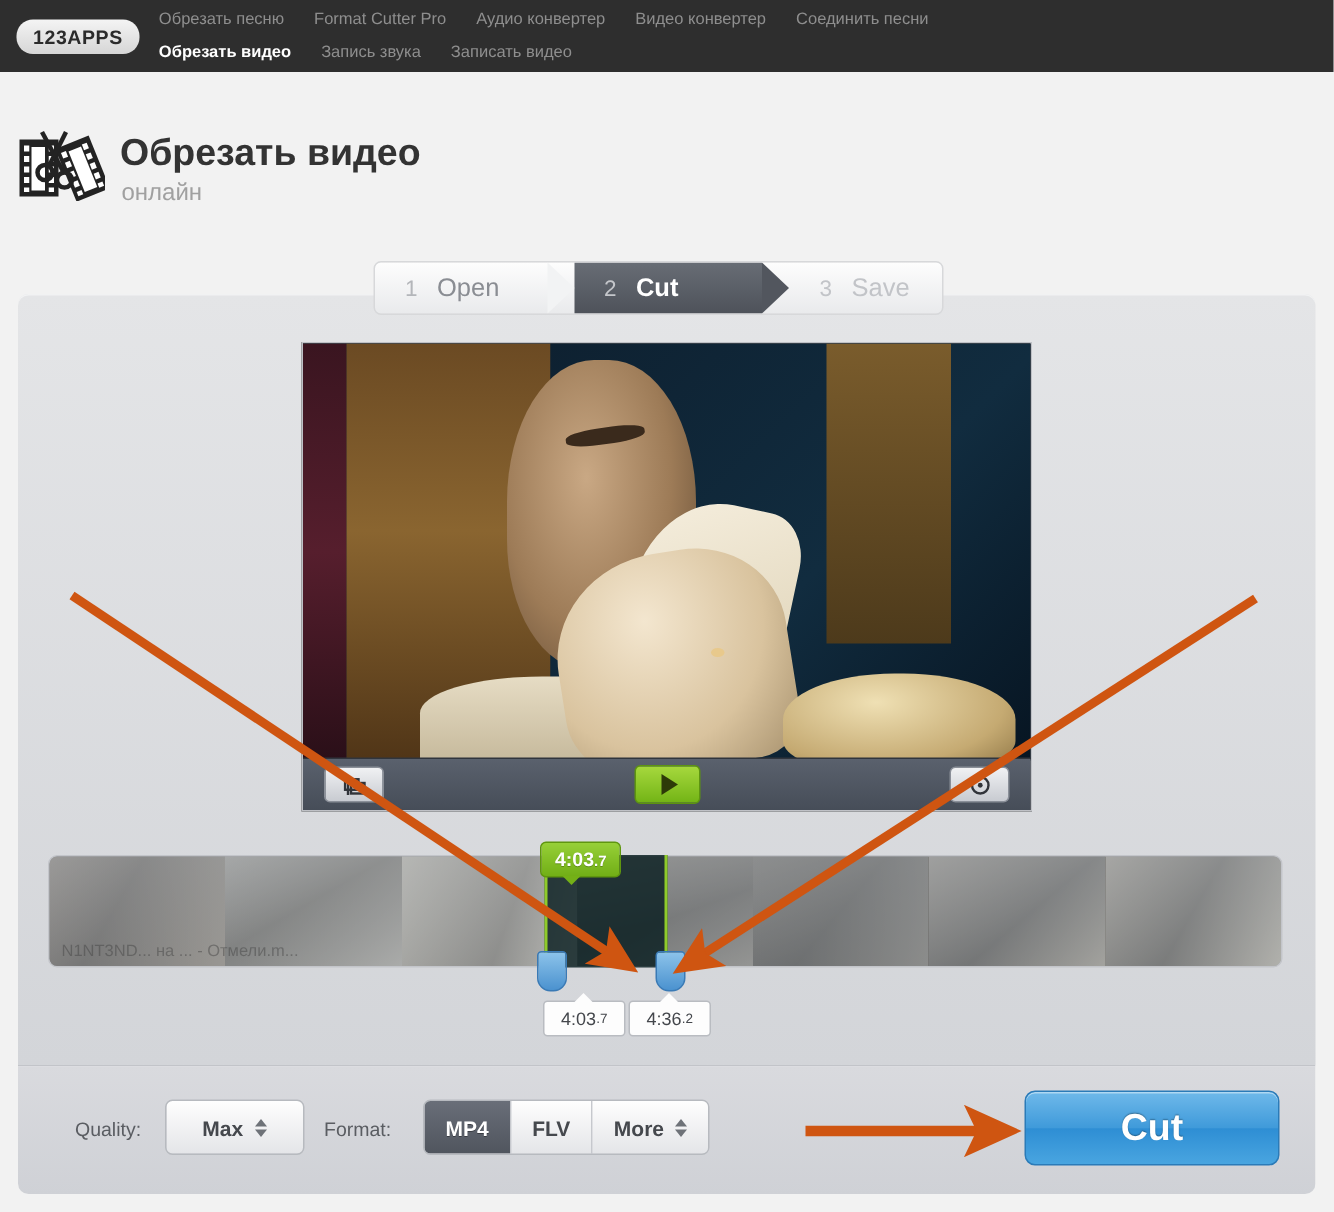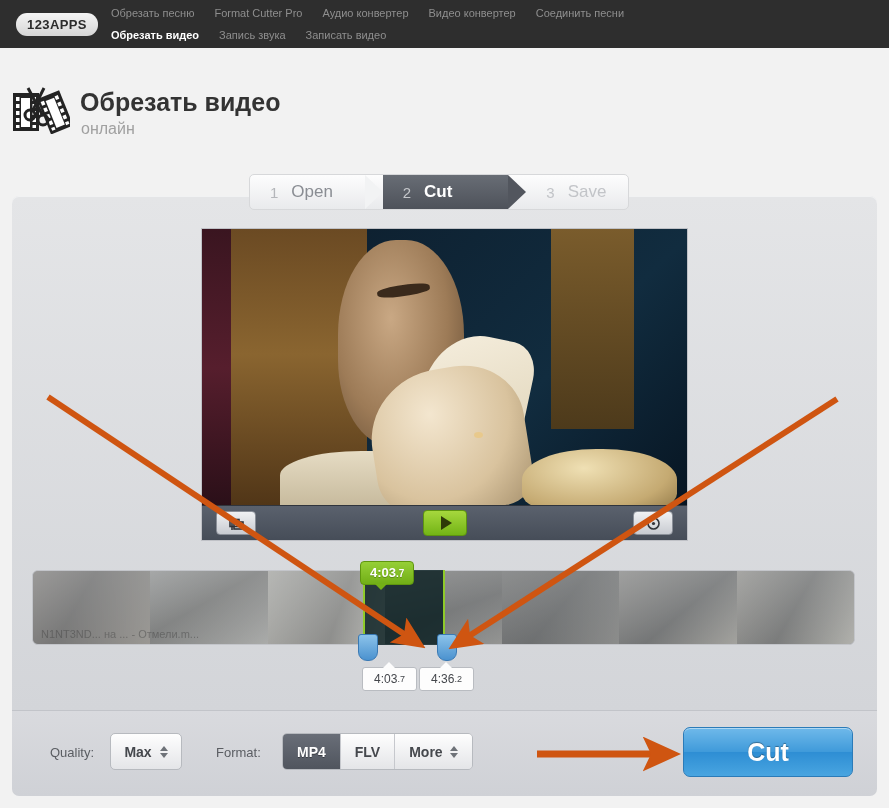--- a/index.html
+++ b/index.html
@@ -11,21 +11,21 @@
   }
 
   
   .topnav {
     position: absolute; left: 0; top: 0;
     width: 889px; height: 48px;
     background: #2e2e2e;
     display: flex; align-items: center;
   }
   .logo {
-    margin-left: 16px;
+    margin-left: 11px;
     background: linear-gradient(to bottom, #f4f4f4, #d6d6d6);
     color: #2b2b2b;
     font-size: 13px; font-weight: bold;
     letter-spacing: .4px;
     padding: 5px 11px 5px 11px;
     border-radius: 11px;
     line-height: 13px;
   }
   .navlinks {
     margin-left: 13px;
@@ -233,21 +233,21 @@
     border-left: 6px solid transparent; border-right: 6px solid transparent;
     border-bottom: 6px solid #fdfdfd;
   }
   .tfield .frac { font-size: 9px; }
 
   
   .lbl-quality { position: absolute; left: 50px; top: 745px; font-size: 13px; color: #5a5d62; }
   .lbl-format { position: absolute; left: 216px; top: 745px; font-size: 13px; color: #5a5d62; }
   .sel-quality {
     position: absolute; left: 110px; top: 733px;
-    width: 72px; height: 37px;
+    width: 93px; height: 37px;
     background: linear-gradient(to bottom,#fefefe,#e4e5e8);
     border: 1px solid #b7babf; border-radius: 5px;
     display: flex; align-items: center; justify-content: center; gap: 8px;
     font-size: 14px; color: #45484d; font-weight: bold;
   }
   .stepper { display:flex; flex-direction:column; gap:2px; }
   .stepper i { display:block; width:0;height:0; }
   .st-up { border-left:4px solid transparent;border-right:4px solid transparent;border-bottom:5px solid #6e7278; }
   .st-dn { border-left:4px solid transparent;border-right:4px solid transparent;border-top:5px solid #6e7278; }
   .fmt-group {

